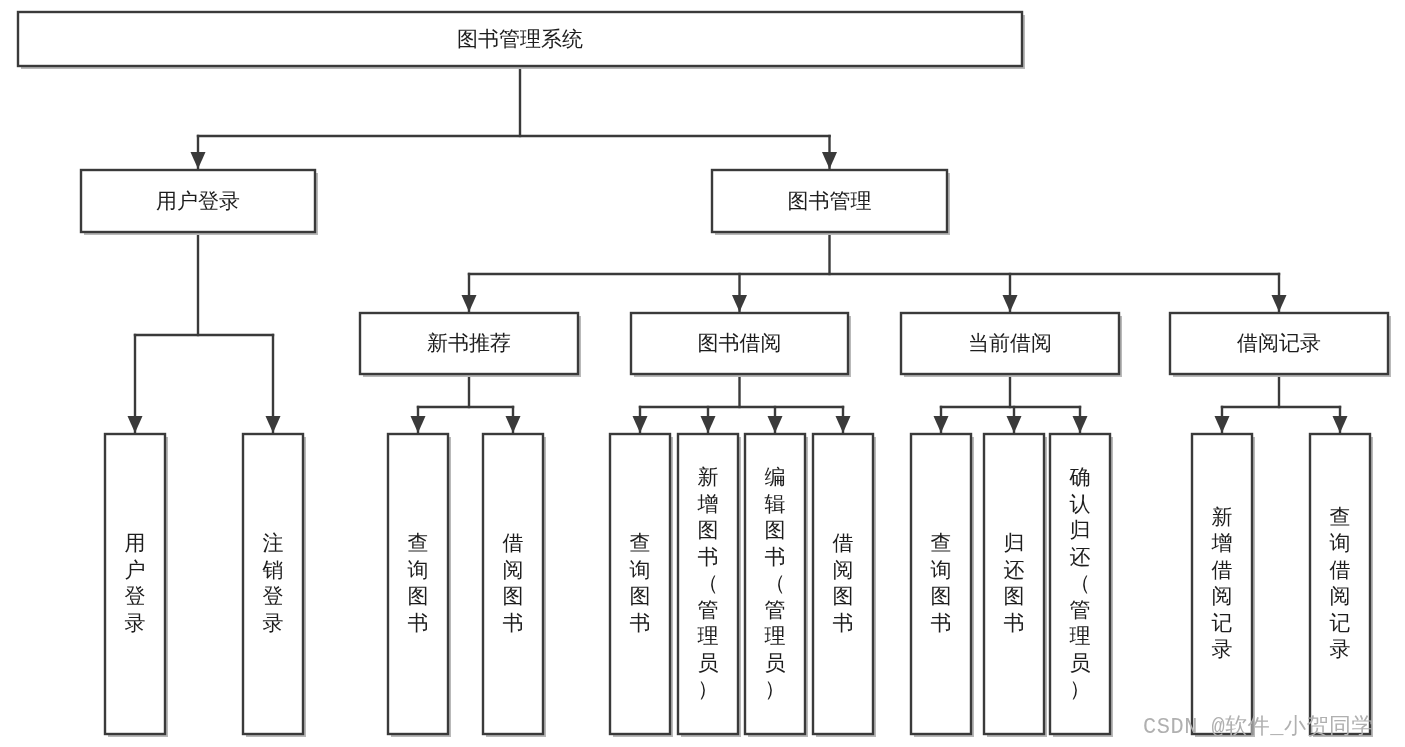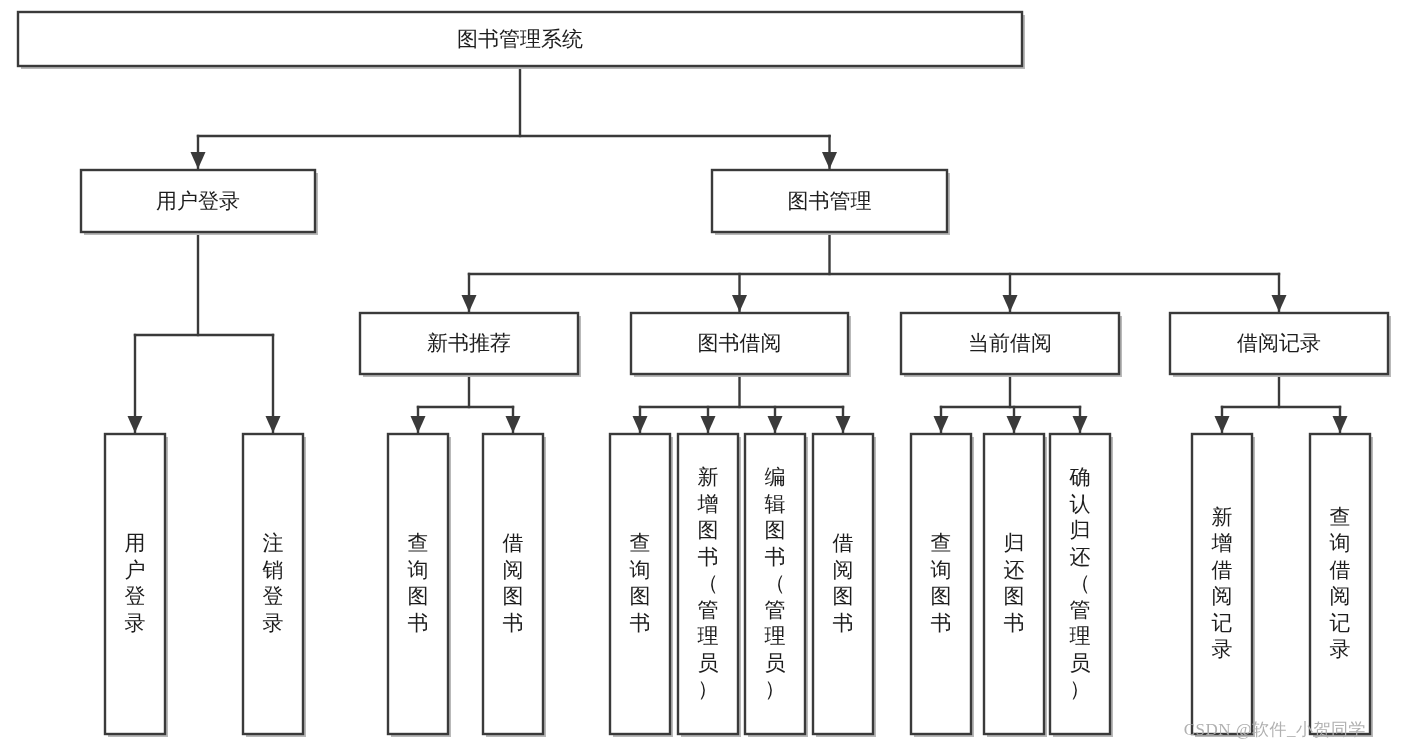--- a/index.html
+++ b/index.html
@@ -11,20 +11,21 @@
   body {
     width: 1405px;
     height: 747px;
     font-family: "Liberation Sans", "DejaVu Sans", sans-serif;
     overflow: hidden;
   }
   #diagram-root {
     position: relative;
     width: 1378px;
     height: 747px;
+    padding-left: 8px;
   }
   svg#tree-svg {
     position: absolute;
     top: 0;
     left: 0;
     width: 1405px;
     height: 747px;
     display: block;
   }
   .node-rect {
@@ -54,22 +55,22 @@
   .node-label-v {
     font-family: "Liberation Sans", "DejaVu Sans", sans-serif;
     font-size: 21px;
     fill: #1d1d1d;
     text-anchor: middle;
   }
   .watermark {
     position: absolute;
     right: 12px;
     bottom: 6px;
-    font-family: Liberation Serif, serif;
-    font-size: 17px;
+    font-family: Liberation Mono, monospace;
+    font-size: 22px;
     color: #b0b0b0;
     letter-spacing: 0.5px;
     white-space: nowrap;
     pointer-events: none;
   }
 </style>
 </head>
 <body>
 
 <div id="diagram-root">

